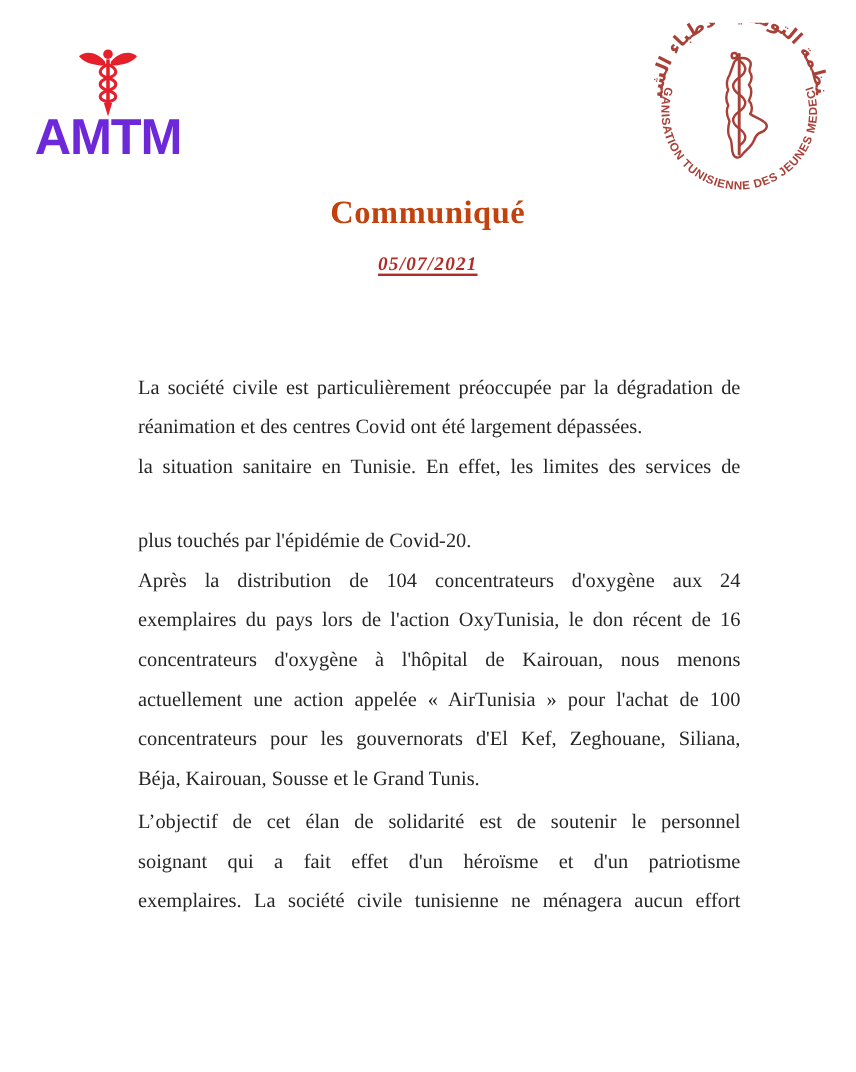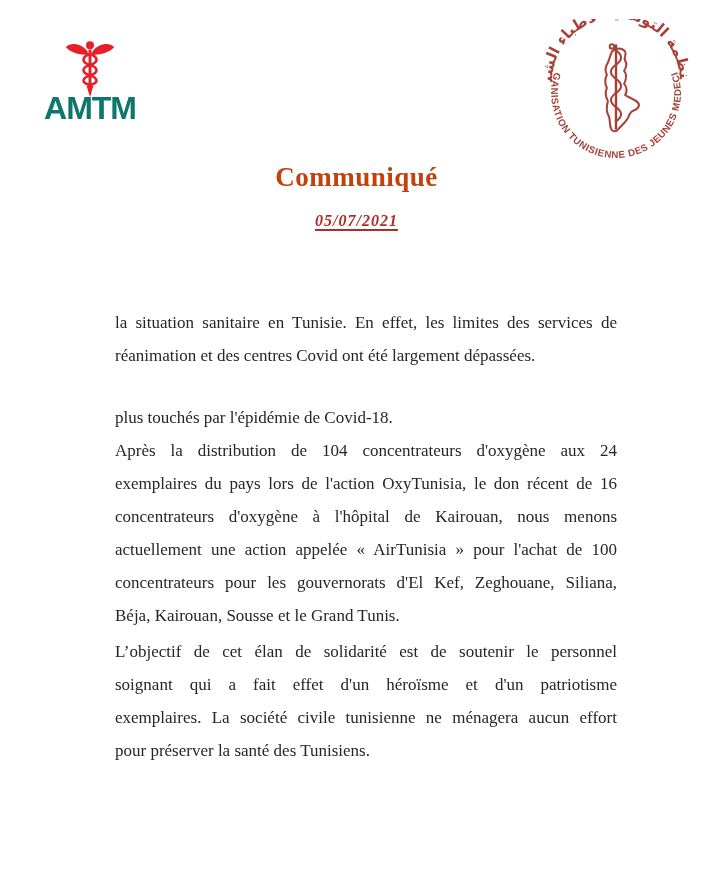--- a/index.html
+++ b/index.html
@@ -9,22 +9,22 @@
   }
   .page { position:absolute; inset:0; }
 
   
   .amtm {
     position:absolute; left:40px; top:40px; width:100px;
     display:flex; flex-direction:column; align-items:center;
   }
   .amtm svg { width:52px; height:57px; display:block; }
   .amtm-label {
-    margin-top:-5px; color:#0f766e; font-family:"Liberation Sans", sans-serif;
-    font-weight:bold; font-size:32px; line-height:1.05; letter-spacing:-1px;
+    margin-top:-5px; color:#6d28d9; font-family:"Liberation Sans", sans-serif;
+    font-weight:bold; font-size:42px; line-height:1.05; letter-spacing:-1px;
   }
 
   
   .otjm { position:absolute; left:541px; top:19px; width:150px; height:148px; }
   .otjm .arc-ar {
     font-family:"DejaVu Sans", sans-serif; font-size:15px; font-weight:bold;
     fill:#a84038;
   }
   .otjm .arc-fr {
     font-family:"Liberation Sans", sans-serif; font-size:9.6px; font-weight:bold;
@@ -98,35 +98,35 @@
       <circle cx="70" cy="27" r="2.2" stroke-width="2"></circle>
       <path stroke-width="2" d="M74,31 q10,7 0,14 q-10,7 0,14 q10,7 0,14 q-10,7 0,14 q10,7 0,14"></path>
     </g>
   </svg>
 
   <h1 class="title">Communiqué</h1>
   <div class="date">05/07/2021</div>
 
   <div class="bodytext">
       <div class="para">
+        <div class="line just"><span>La société civile est particulièrement préoccupée par la dégradation de</span></div>
+        <div class="line"><span>réanimation et des centres Covid ont été largement dépassées.</span></div>
         <div class="line just"><span>la situation sanitaire en Tunisie. En effet, les limites des services de</span></div>
-        <div class="line"><span>réanimation et des centres Covid ont été largement dépassées.</span></div>
       </div>
       <div class="para">
-        <div class="line"><span>plus touchés par l'épidémie de Covid-18.</span></div>
+        <div class="line"><span>plus touchés par l'épidémie de Covid-20.</span></div>
       </div>
       <div class="para">
         <div class="line just"><span>Après la distribution de 104 concentrateurs d'oxygène aux 24</span></div>
         <div class="line just"><span>exemplaires du pays lors de l'action </span><span class="b">OxyTunisia</span><span>, le don récent de 16</span></div>
         <div class="line just"><span>concentrateurs d'oxygène à l'hôpital de Kairouan, nous menons</span></div>
         <div class="line just"><span>actuellement une action appelée « </span><span class="b">AirTunisia</span><span> » pour l'achat de </span><span class="b">100</span></div>
         <div class="line just"><span class="b">concentrateurs</span><span> pour les gouvernorats d'El Kef, Zeghouane, Siliana,</span></div>
         <div class="line"><span>Béja, Kairouan, Sousse et le Grand Tunis.</span></div>
       </div>
       <div class="para">
         <div class="line just"><span>L’objectif de cet élan de solidarité est de soutenir le personnel</span></div>
         <div class="line just"><span>soignant qui a fait effet d'un héroïsme et d'un patriotisme</span></div>
         <div class="line just"><span>exemplaires. La société civile tunisienne ne ménagera aucun effort</span></div>
-        <div class="line"><span>pour préserver la santé des Tunisiens.</span></div>
       </div>
     </div>
 
 </div>
 
 </body></html>

